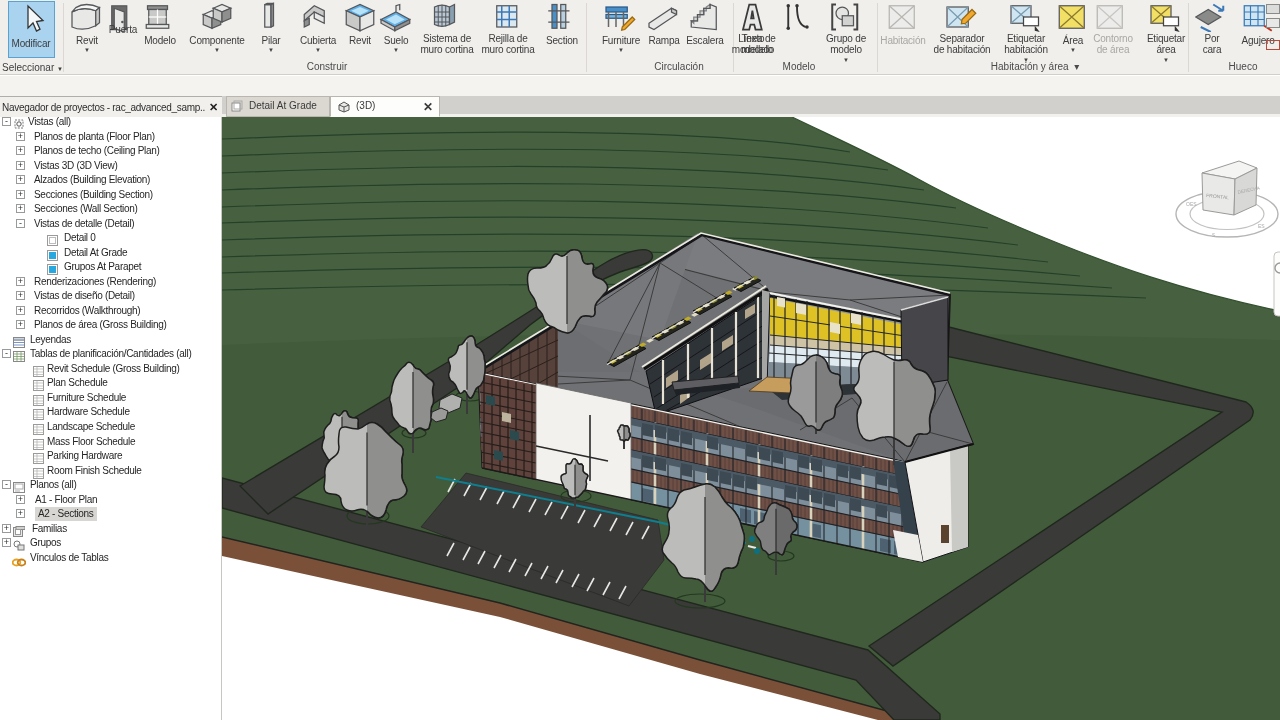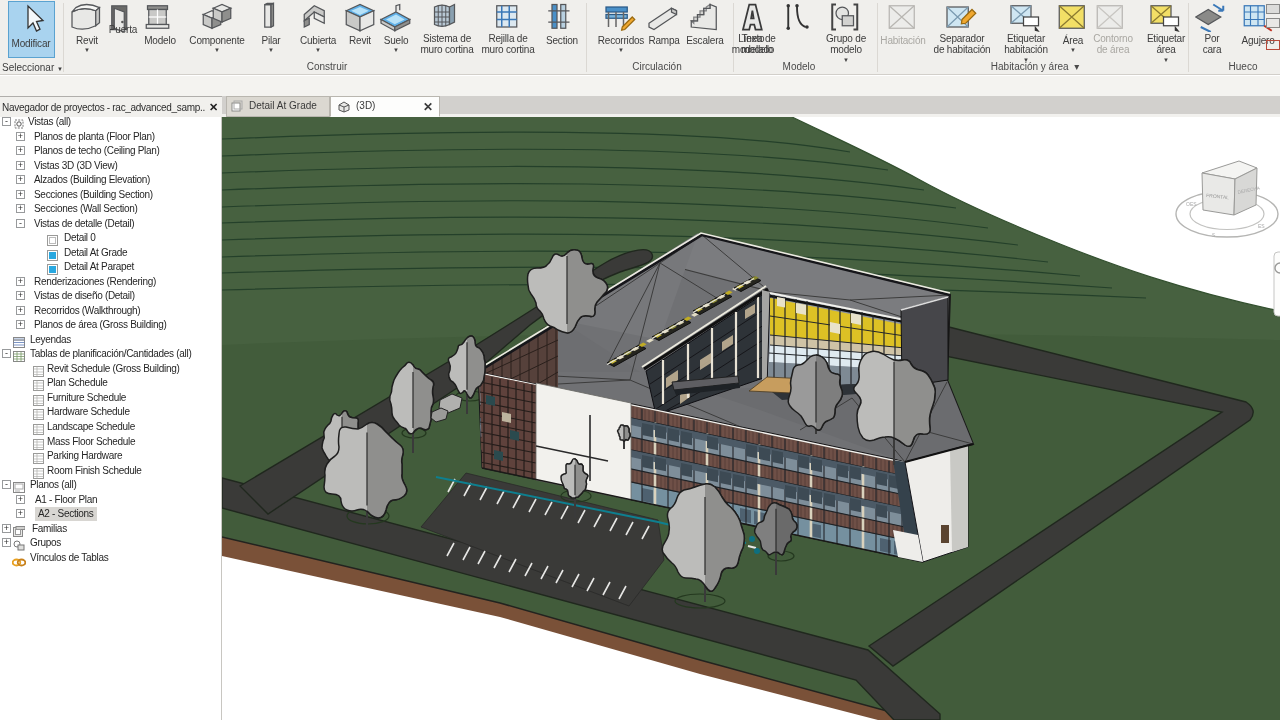--- a/index.html
+++ b/index.html
@@ -108,21 +108,21 @@
         <rect x="16" y="4" width="4" height="19" fill="#b8d0e0" stroke="#55575a"></rect>
         <path d="M6,9 L23,9 M6,18 L23,18" stroke="#55575a"></path>
       </svg></div>
     <div class="lb" style="left:525px;top:35px">Section</div>
     <div class="abs" style="left:604px;top:2px;width:34px;height:30px"><svg width="34" height="30" viewBox="3.5 2 27 24">
         <rect x="5" y="6" width="17" height="4" fill="#4a90c8" stroke="#2a5a88"></rect>
         <rect x="5" y="12" width="17" height="3" fill="#7ab4dc" stroke="#2a5a88"></rect>
         <path d="M7,10 L7,22 M13,10 L13,22 M19,10 L19,22" stroke="#666" stroke-width="1.2"></path>
         <path d="M18,22 L26,14 28,16 20,24 17.5,24.5 Z" fill="#f0a830" stroke="#9a6a10"></path>
       </svg></div>
-    <div class="lb" style="left:584px;top:35px">Recorridos</div>
+    <div class="lb" style="left:584px;top:35px">Furniture</div>
     <div class="ar" style="left:584px;top:47px">▼</div>
     <div class="abs" style="left:647px;top:2px;width:34px;height:30px"><svg width="34" height="30" viewBox="3.5 2 27 24">
         <path d="M5,19 L23,7 27,9 27,12 9,24 5,22 Z" fill="#e8e8e6" stroke="#55575a"></path>
         <path d="M23,7 L27,9 27,12 23,10 Z" fill="#c9c9c7" stroke="#55575a"></path>
       </svg></div>
     <div class="lb" style="left:627px;top:35px">Rampa</div>
     <div class="abs" style="left:688px;top:2px;width:34px;height:30px"><svg width="34" height="30" viewBox="3.5 2 27 24">
         <path d="M6,22 L6,17 11,17 11,12 16,12 16,7 21,7 21,4 26,6 26,24 Z" fill="#e8e8e6" stroke="#55575a"></path>
         <path d="M6,17 L11,17 11,12 16,12 16,7 21,7 21,4 18,6 18,9 13,9 13,14 8,14 8,19 Z" fill="#c9c9c7" stroke="#55575a" opacity="0.7"></path>
       </svg></div>
@@ -194,21 +194,21 @@
     <div class="abs" style="left:1241px;top:2px;width:34px;height:30px"><svg width="34" height="30" viewBox="3.5 2 27 24">
         <rect x="6" y="5" width="16" height="16" fill="#cfe6f2" stroke="#3a78b8"></rect>
         <path d="M11,5 L11,21 M17,5 L17,21 M6,10 L22,10 M6,16 L22,16" stroke="#3a78b8" stroke-width="0.9"></path>
         <path d="M22,21 L28,25" stroke="#c03020" stroke-width="1.6"></path>
       </svg></div>
     <div class="lb" style="left:1221px;top:35px">Agujero</div>
     <div class="abs" style="left:1266px;top:4px;width:14px;height:10px;background:#dcdcda;border:1px solid #8a8a88"></div>
     <div class="abs" style="left:1266px;top:18px;width:14px;height:10px;background:#e8e8e6;border:1px solid #8a8a88"></div>
     <div class="abs" style="left:1266px;top:40px;width:14px;height:10px;border:1px solid #b84a3a"></div>
     <div class="pn" style="left:257px;width:140px">Construir</div>
-    <div class="pn" style="left:587px;width:140px">Circulación</div>
+    <div class="pn" style="left:609px;width:140px">Circulación</div>
     <div class="pn" style="left:729px;width:140px">Modelo</div>
     <div class="pn" style="left:965px;width:140px">Habitación y área &nbsp;▾</div>
     <div class="pn" style="left:1173px;width:140px">Hueco</div>
   </div>
 <div id="strip" class="abs"></div>
 <div id="tabrow" class="abs">
     <div class="abs" style="left:222px;top:18px;width:1058px;height:3px;background:#f2f1ee"></div>
     <div class="abs" style="left:0;top:0;width:222px;height:21px;background:#f1f0ed;border-top:1px solid #b0aeab;font-size:10px;letter-spacing:-0.3px;color:#2e2e2e;line-height:21px;white-space:nowrap;overflow:hidden"><span style="display:inline-block;margin-left:2px;max-width:203px;overflow:hidden">Navegador de proyectos - rac_advanced_samp...</span><span style="position:absolute;left:209px;top:0;font-size:11px;color:#222;font-weight:bold">✕</span></div>
     <div class="tab" style="left:226px;width:104px;background:#dbd8d1"><svg width="13" height="13" viewBox="0 0 13 13" style="margin:3px 0 0 4px">
         <rect x="1" y="3" width="8" height="8" fill="#fff" stroke="#8a8a88"></rect>
@@ -247,21 +247,21 @@
     <div class="tr" style="left:64px;top:114.2px">Detail 0</div>
     <span class="ti" style="left:47px;top:129.7px"><svg width="11" height="11" viewBox="0 0 11 11">
         <rect x="0.5" y="0.5" width="10" height="10" fill="#fff" stroke="#9a9a98"></rect>
         <rect x="2" y="2" width="7" height="7" fill="#29a8e0"></rect>
       </svg></span>
     <div class="tr" style="left:64px;top:128.7px">Detail At Grade</div>
     <span class="ti" style="left:47px;top:144.2px"><svg width="11" height="11" viewBox="0 0 11 11">
         <rect x="0.5" y="0.5" width="10" height="10" fill="#fff" stroke="#9a9a98"></rect>
         <rect x="2" y="2" width="7" height="7" fill="#29a8e0"></rect>
       </svg></span>
-    <div class="tr" style="left:64px;top:143.2px">Detail At Parapet</div>
+    <div class="tr" style="left:64px;top:143.2px">Grupos At Parapet</div>
     <div class="ex" style="left:16px;top:159.7px">+</div>
     <div class="tr" style="left:34px;top:157.7px">Renderizaciones (Rendering)</div>
     <div class="ex" style="left:16px;top:174.3px">+</div>
     <div class="tr" style="left:34px;top:172.3px">Vistas de diseño (Detail)</div>
     <div class="ex" style="left:16px;top:188.8px">+</div>
     <div class="tr" style="left:34px;top:186.8px">Recorridos (Walkthrough)</div>
     <div class="ex" style="left:16px;top:203.3px">+</div>
     <div class="tr" style="left:34px;top:201.3px">Planos de área (Gross Building)</div>
     <span class="ti" style="left:13px;top:216.8px"><svg width="12" height="11" viewBox="0 0 12 11">
         <rect x="0.5" y="0.5" width="11" height="10" fill="#fff" stroke="#888"></rect>

